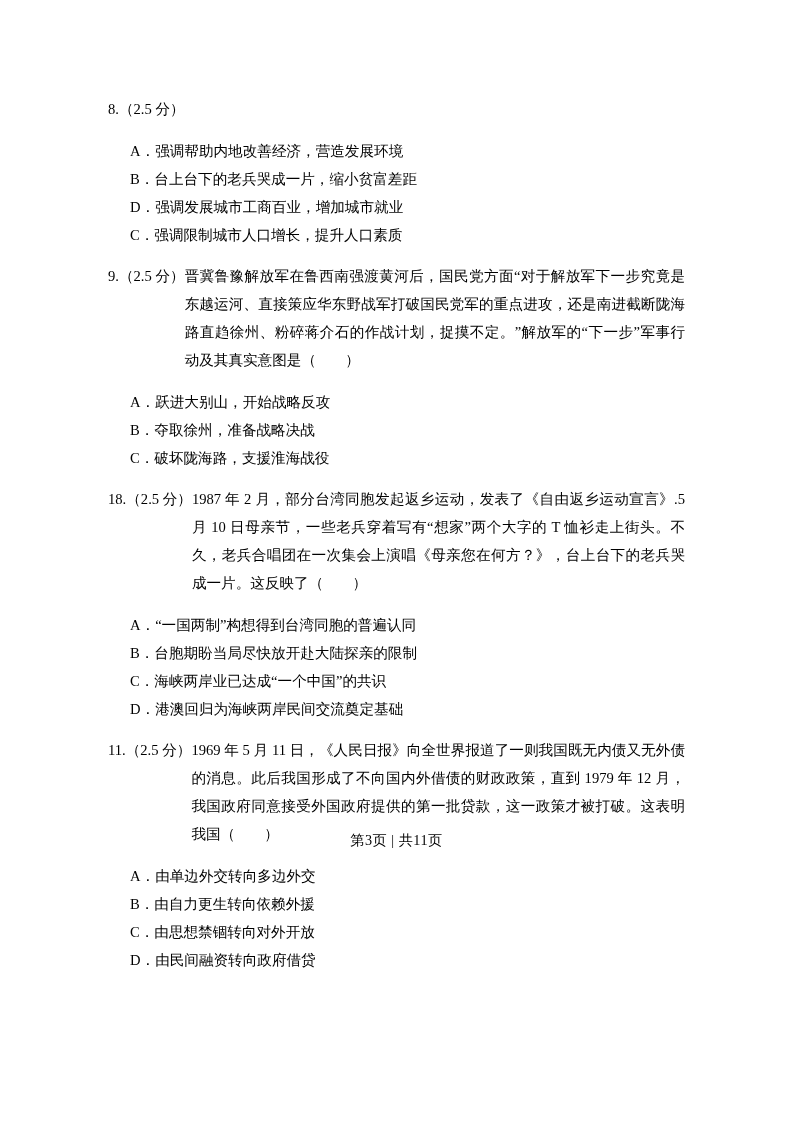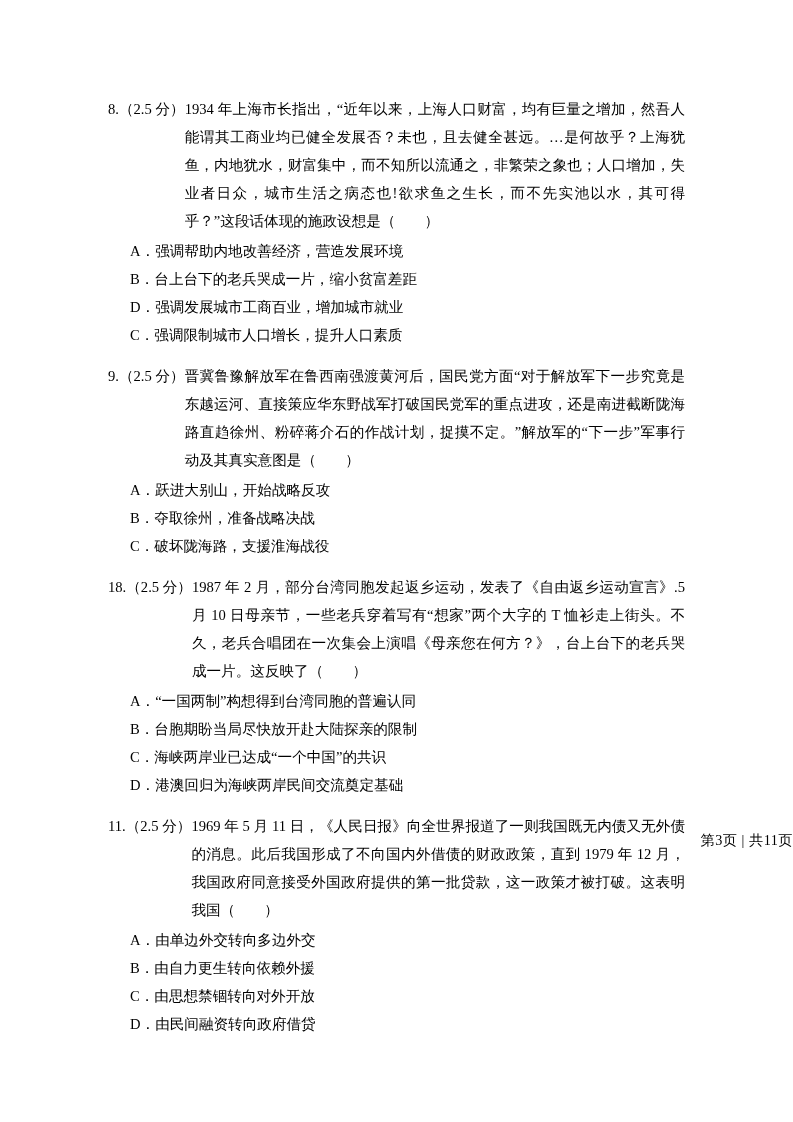--- a/index.html
+++ b/index.html
@@ -35,51 +35,50 @@
   }
   .q-num {
     white-space: nowrap;
     flex: 0 0 auto;
   }
   .q-text {
     flex: 1 1 auto;
     text-indent: 0;
   }
   .options {
-    margin-top: 2px;
+    margin-top: 14px;
   }
   .option {
     font-size: 14.6px;
     line-height: 1.92;
     padding-left: 22px;
     white-space: nowrap;
   }
   .opt-letter {
     display: inline-block;
     min-width: 20px;
   }
   .footer {
     position: absolute;
     left: 0;
     right: 0;
     bottom: 46px;
-    text-align: right;
+    text-align: center;
     font-size: 14.2px;
     letter-spacing: 0.5px;
   }
 </style>
 </head>
 <body>
 
 <div class="page">
 
   <div class="question">
     <div class="q-body">
       <span class="q-num"><span>8.</span><span>（2.5 分）</span></span>
-      <span class="q-text">1934 年上海市长指出，“近年以来，上海人口财富，均有巨量之增加，然吾人能谓其工商业均已健全发展否？未也，且去健全甚远。…是何故乎？上海犹鱼，内地犹水，财富集中，而不知所以流通之，非繁荣之象也；人口增加，失业者日众，城市生活之病态也!欲求鱼之生长，而不先实池以水，其可得乎？”这段话体现的施政设想是（　　）</span>
     </div>
     <div class="options">
       <div class="option"><span class="opt-letter">A．</span><span>强调帮助内地改善经济，营造发展环境</span></div>
       <div class="option"><span class="opt-letter">B．</span><span>台上台下的老兵哭成一片，缩小贫富差距</span></div>
       <div class="option"><span class="opt-letter">D．</span><span>强调发展城市工商百业，增加城市就业</span></div>
       <div class="option"><span class="opt-letter">C．</span><span>强调限制城市人口增长，提升人口素质</span></div>
     </div>
   </div>
 
   <div class="question">

